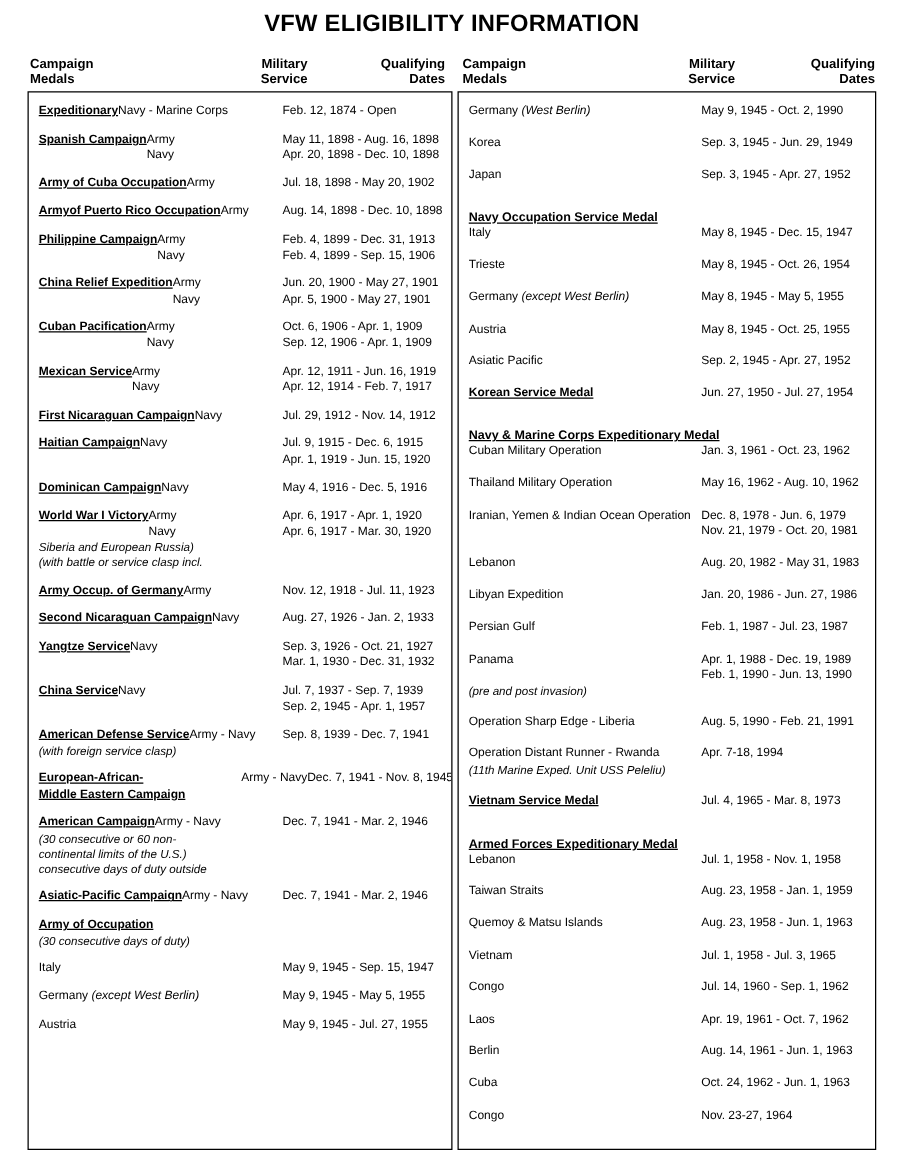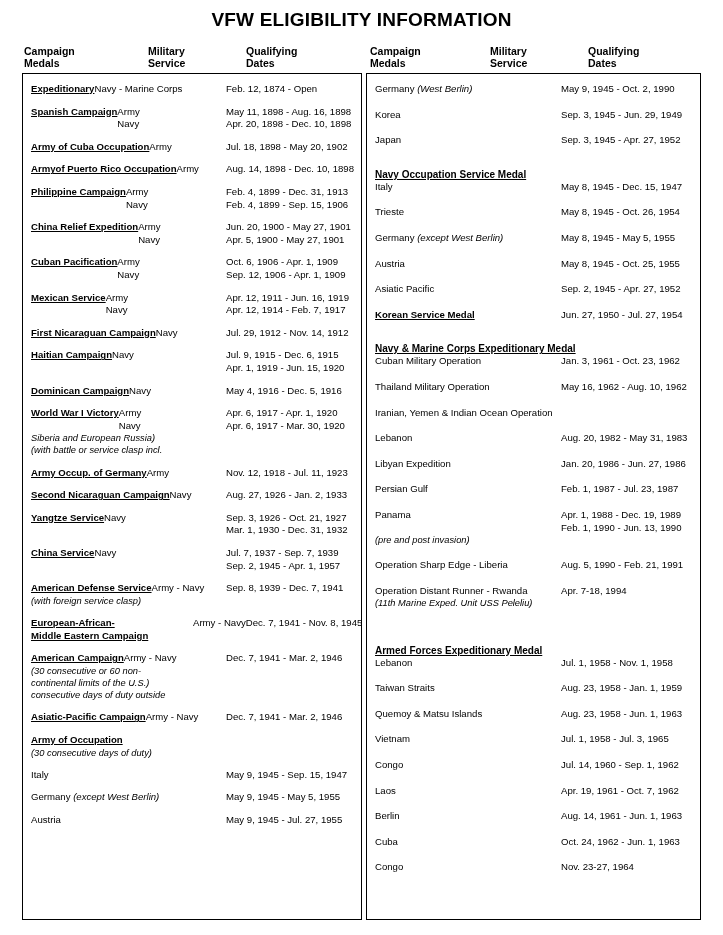--- a/index.html
+++ b/index.html
@@ -42,21 +42,21 @@
     top: 45px;
     left: 0;
     width: 723px;
     height: 28px;
   }
   .hdr {
     position: absolute;
     font-size: 10.5px;
     font-weight: bold;
     line-height: 12px;
-    text-align: left;
+    text-align: right;
     white-space: nowrap;
   }
   .hdr span { display: block; }
 
   
   .hdr.l-medals   { left: 24px;  width: 120px; text-align: left; }
   .hdr.l-service  { left: 148px; width: 98px; }
   .hdr.l-dates    { left: 246px; width: 110px; }
   
   .hdr.r-medals   { left: 370px; width: 120px; text-align: left; }
@@ -613,20 +613,24 @@
             <div class="cell-dates r">
               <div class="date-extra">May 16, 1962 - Aug. 10, 1962</div>
             </div>
           </div>
         </div>
         <div style="height: 13px;"></div>
         <div class="row">
           <div class="row-main">
             <div class="cell-medal"><span class="plain">Iranian, Yemen &amp; Indian Ocean Operation</span></div>
             <div class="cell-service"></div>
+            <div class="cell-dates r">
+              <div class="date-extra">Dec. 8, 1978 - Jun. 6, 1979</div>
+              <div class="date-extra">Nov. 21, 1979 - Oct. 20, 1981</div>
+            </div>
           </div>
         </div>
         <div style="height: 13px;"></div>
         <div class="row">
           <div class="row-main">
             <div class="cell-medal"><span class="plain">Lebanon</span></div>
             <div class="cell-service"></div>
             <div class="cell-dates r">
               <div class="date-extra">Aug. 20, 1982 - May 31, 1983</div>
             </div>
@@ -679,20 +683,29 @@
           <div class="row-main">
             <div class="cell-medal"><span class="plain">Operation Distant Runner - Rwanda</span></div>
             <div class="cell-service"></div>
             <div class="cell-dates r">
               <div class="date-extra">Apr. 7-18, 1994</div>
             </div>
           </div>
           <div class="note">(11th Marine Exped. Unit USS Peleliu)</div>
         </div>
         <div style="height: 13px;"></div>
+        <div class="row">
+          <div class="row-main">
+            <div class="cell-medal"><span class="bold-u">Vietnam Service Medal</span></div>
+            <div class="cell-service"></div>
+            <div class="cell-dates r">
+              <div class="date-extra">Jul. 4, 1965 - Mar. 8, 1973</div>
+            </div>
+          </div>
+        </div>
         <div style="height: 21px;"></div>
         <div class="row">
           <div class="section-head">Armed Forces Expeditionary Medal</div>
         </div>
         <div style="height: 0px;"></div>
         <div class="row">
           <div class="row-main">
             <div class="cell-medal"><span class="plain">Lebanon</span></div>
             <div class="cell-service"></div>
             <div class="cell-dates r">

